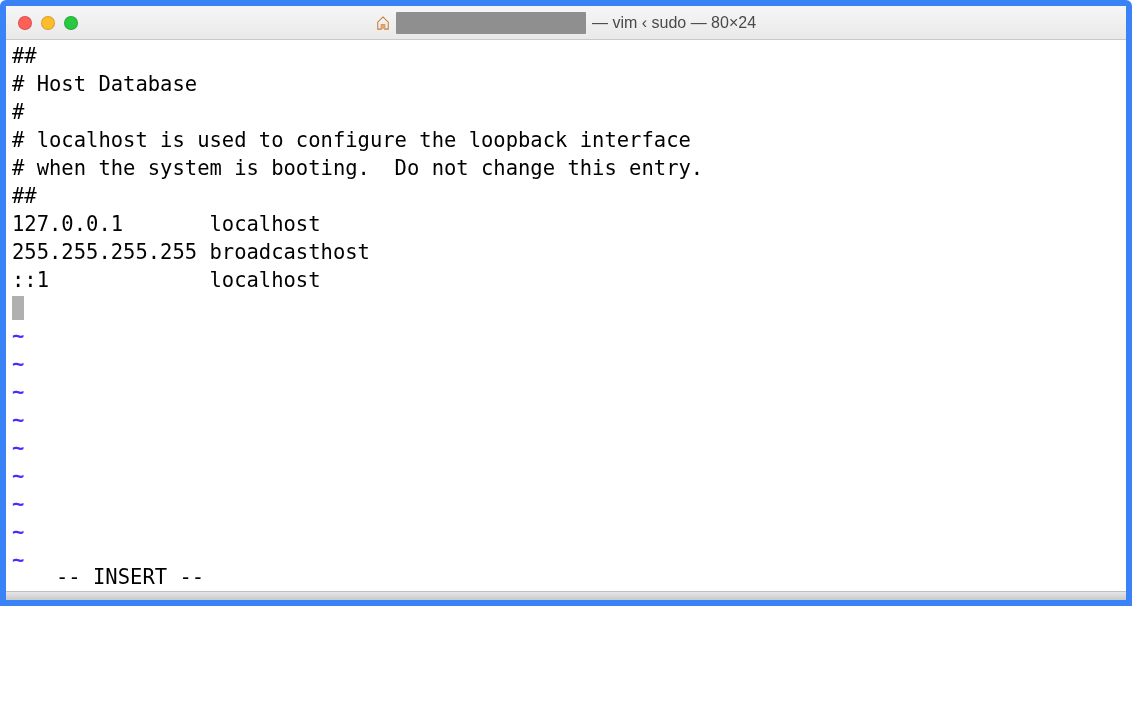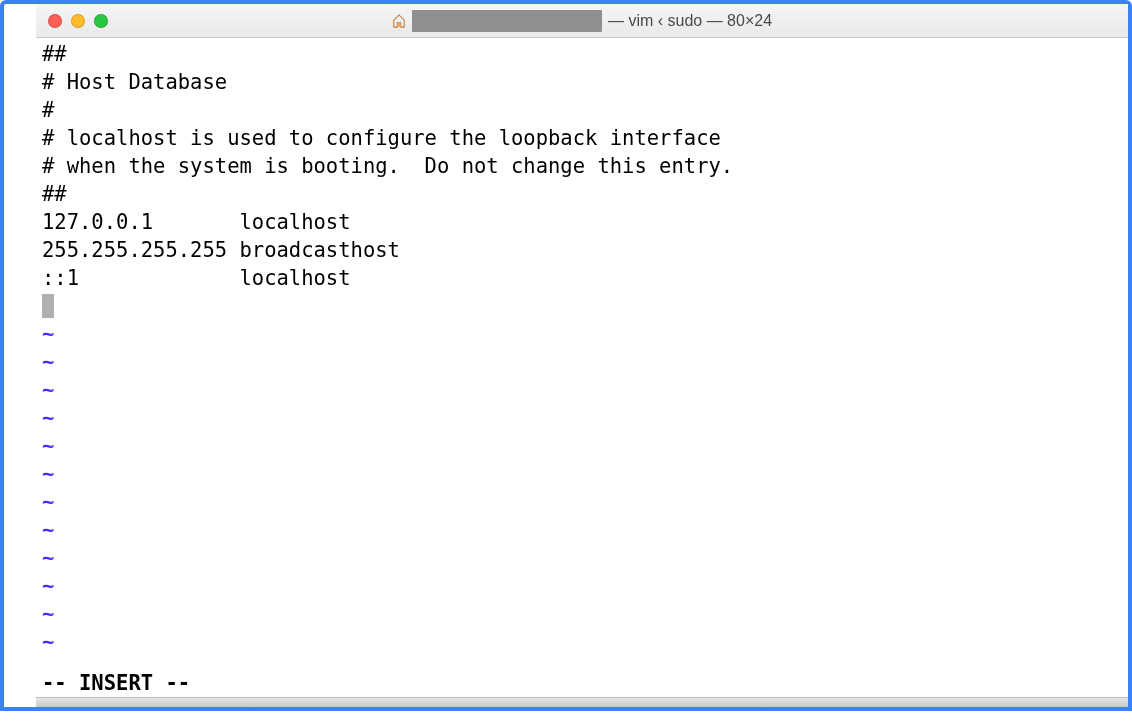--- a/index.html
+++ b/index.html
@@ -1,19 +1,19 @@
 <!DOCTYPE html>
 <html><head>
 <meta charset="utf-8">
 <style>
   * { margin: 0; padding: 0; box-sizing: border-box; }
   html, body { width: 1132px; height: 726px; overflow: hidden; font-family: -apple-system, "Helvetica Neue", Arial, sans-serif; }
   .window {
-    width: 1132px; height: 711px; display: flex; flex-direction: column;
-    background: #ffffff; border: 4px solid #3b82f6; border-radius: 6px 6px 0 0; padding-left: 32px;
+    width: 1132px; height: 606px; display: flex; flex-direction: column;
+    background: #ffffff; border: 6px solid #3b82f6; border-radius: 6px 6px 0 0;
   }
   .titlebar {
     height: 34px; flex: 0 0 34px;
     background: linear-gradient(#f6f6f6, #e9e9e9);
     border-bottom: 1px solid #c9c9c9;
     display: flex; align-items: center; position: relative;
   }
   .traffic-lights { display: flex; gap: 9px; margin-left: 12px; }
   .tl { width: 14px; height: 14px; border-radius: 50%; border: 0.5px solid rgba(0,0,0,0.15); }
   .tl.red { background: #ff5f57; }
@@ -37,22 +37,22 @@
     white-space: pre; position: relative; overflow: hidden;
   }
   .line { height: 28px; }
   .tilde { color: #4a2bff; font-weight: bold; }
   .cursor {
     display: inline-block; width: 12px; height: 24px;
     background: #b0b0b0; vertical-align: text-bottom;
   }
   .status {
     font-family: Menlo, "DejaVu Sans Mono", Consolas, monospace;
-    font-size: 20.5px; font-weight: bold; color: #000;
-    padding: 0 6px 0 6px; height: 28px; line-height: 28px;
+    font-size: 20.5px; font-weight: normal; color: #000;
+    padding: 0 6px 0 6px; height: 28px; line-height: 28px; margin-left: 44px;
   }
   .bottom-shadow {
     height: 10px; background: linear-gradient(#e6e6e6, #c9c9c9);
     border-top: 1px solid #bfbfbf;
   }
 </style>
 </head>
 <body>
 
 <div class="window">

